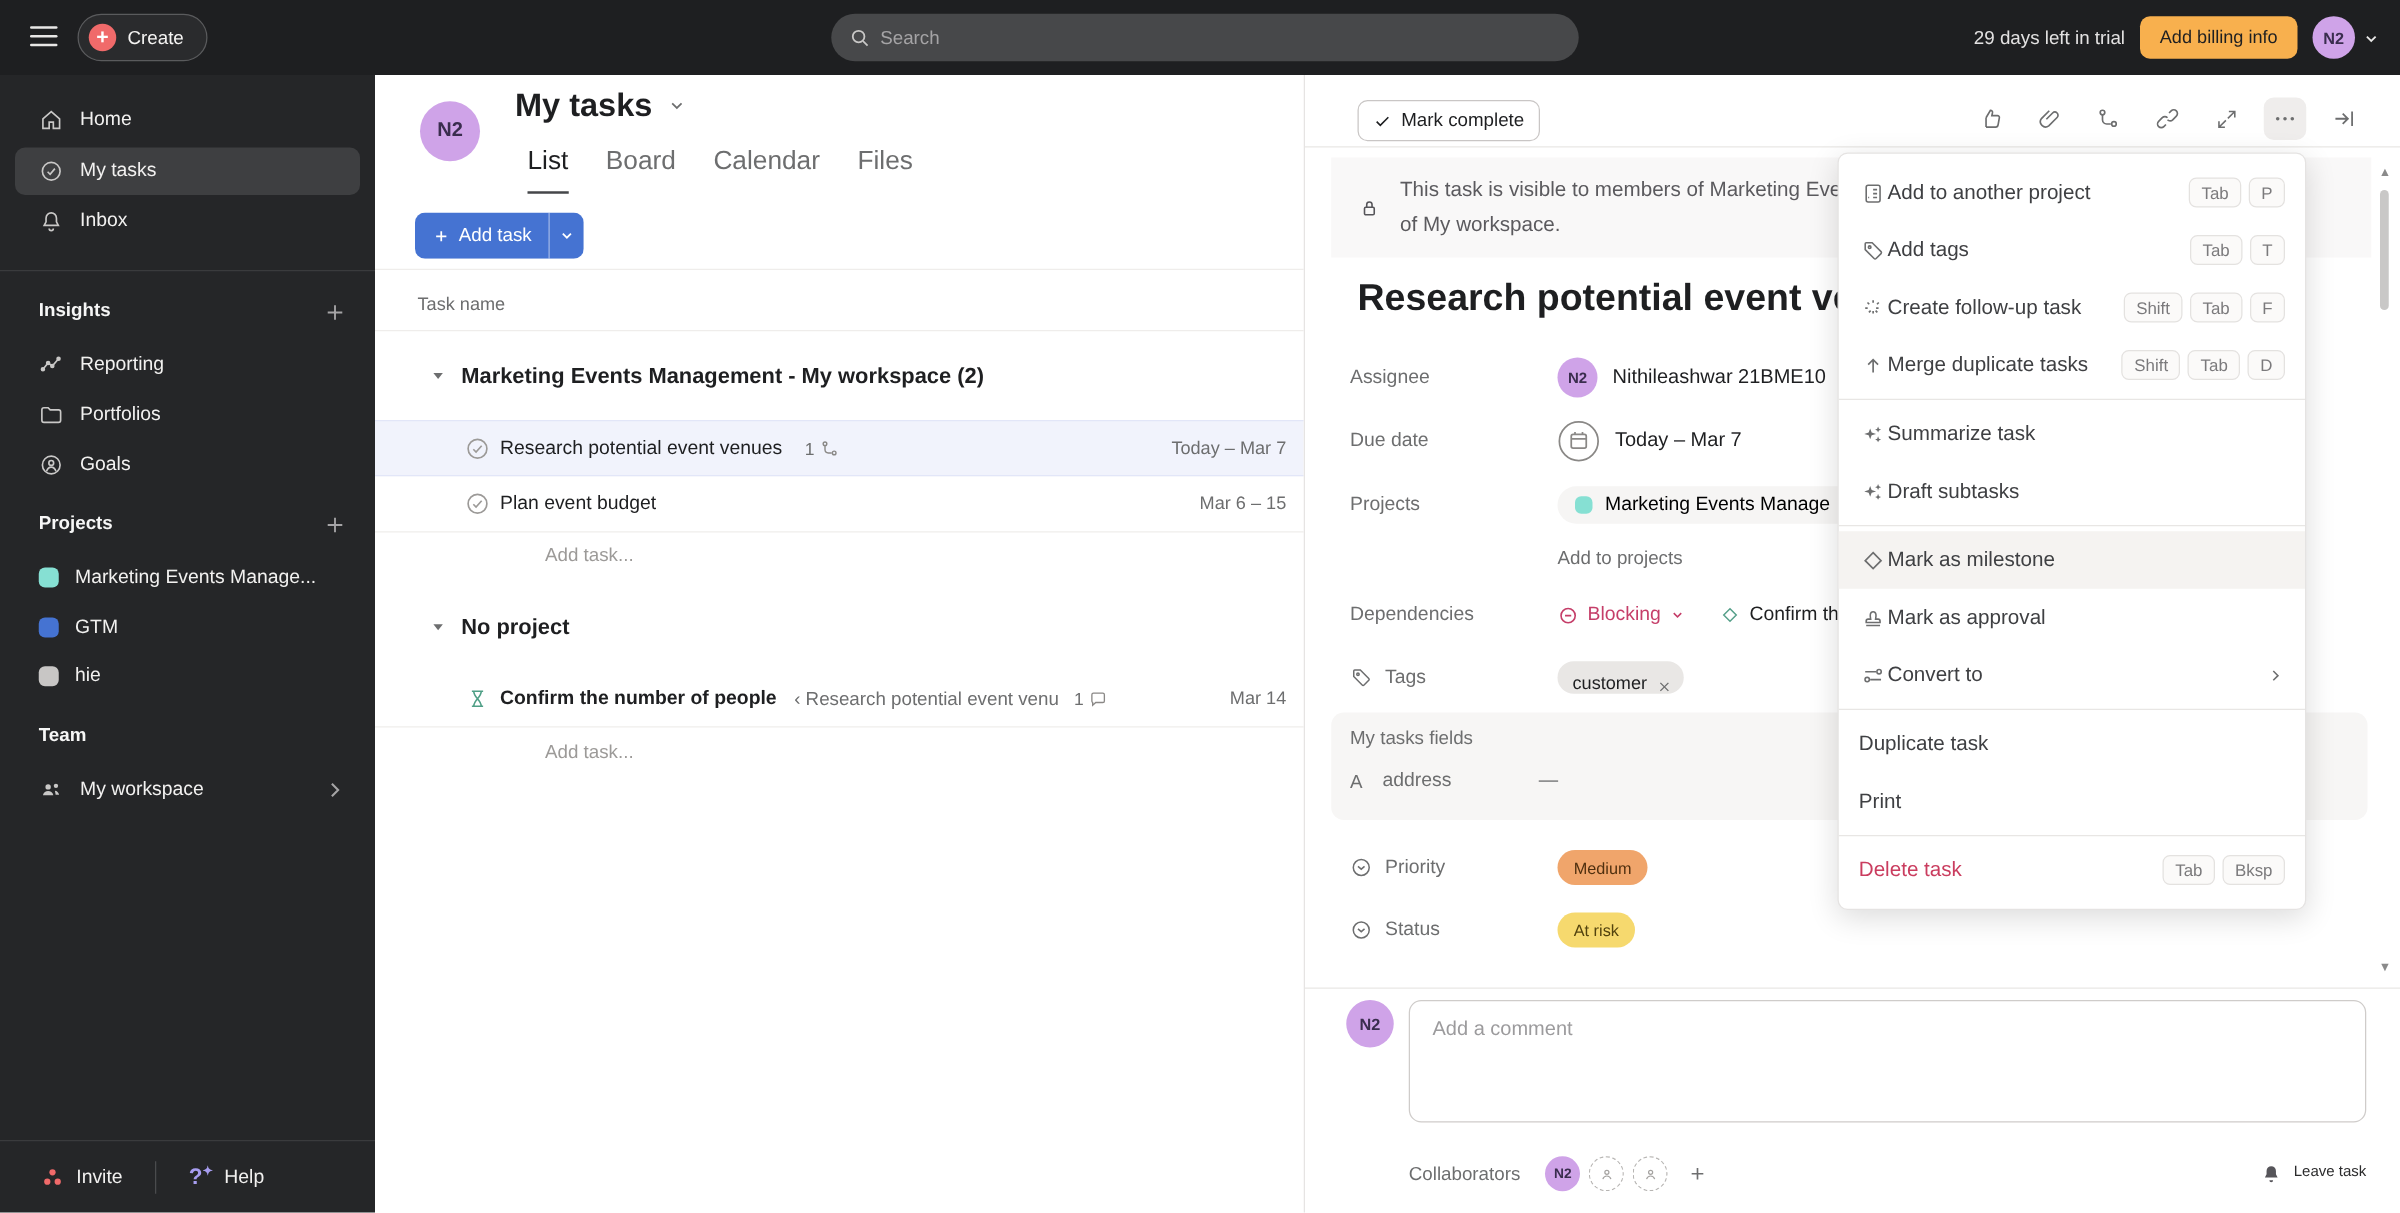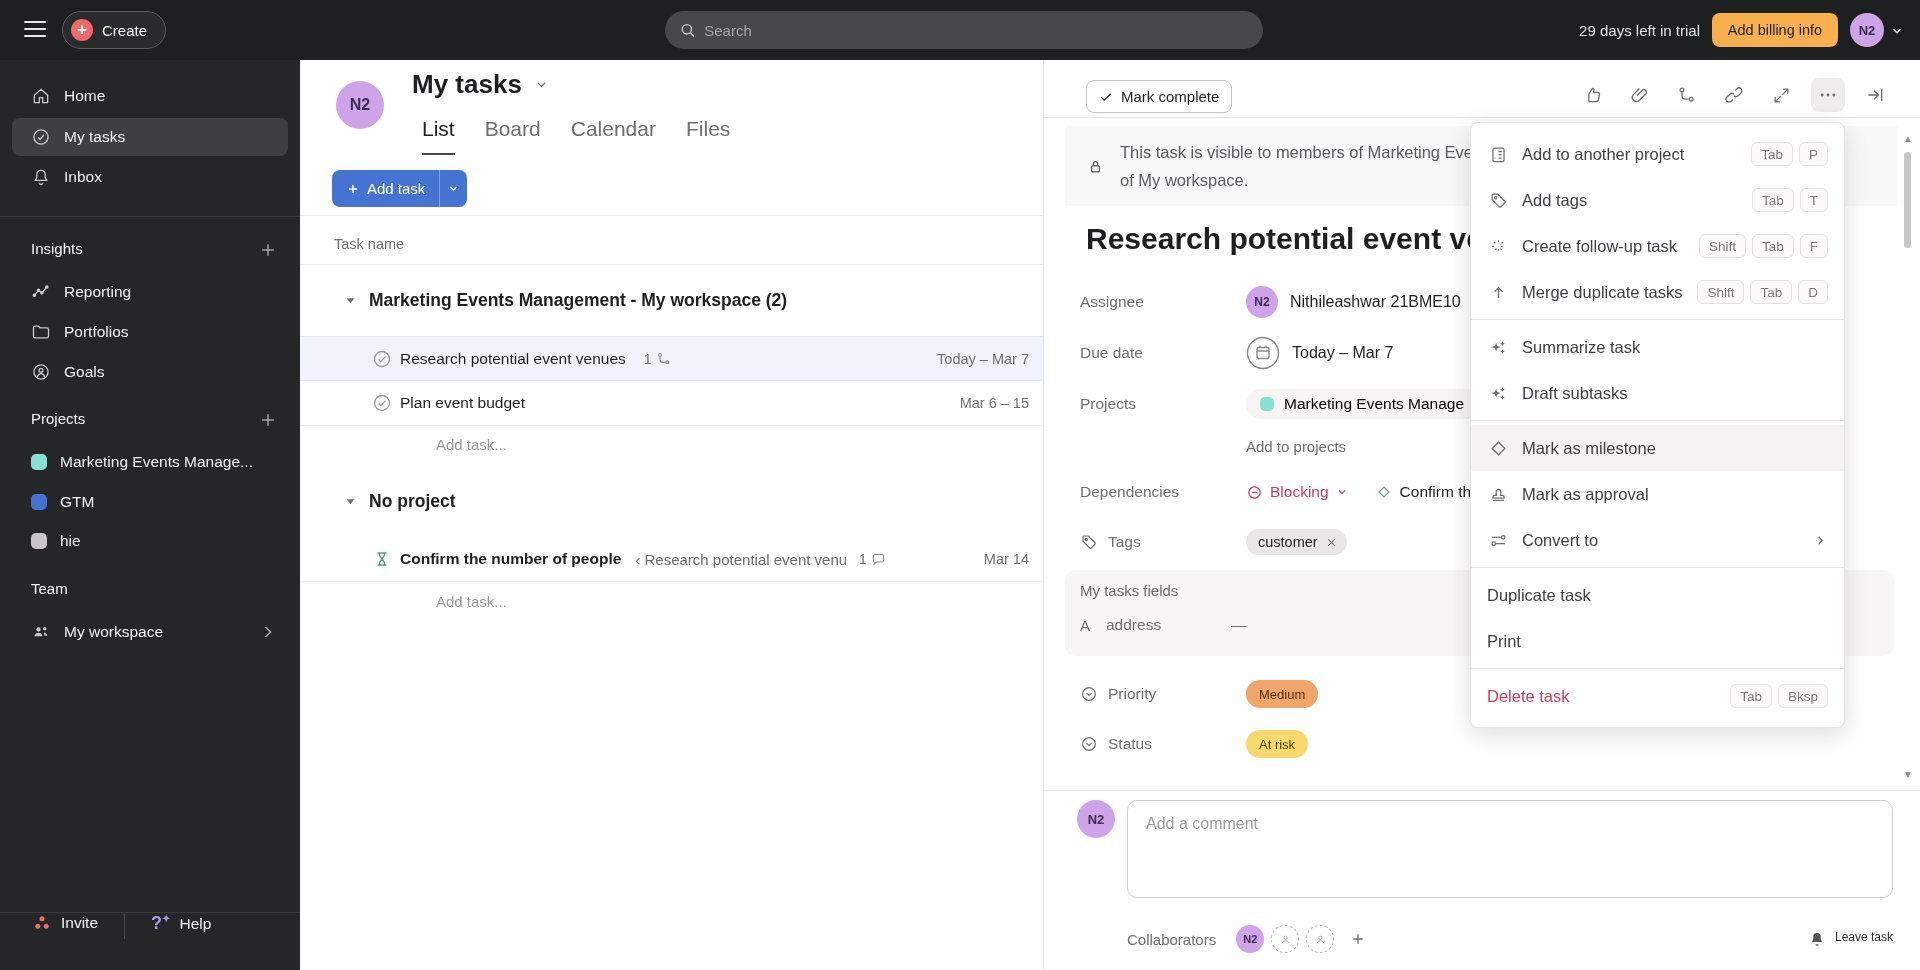--- a/index.html
+++ b/index.html
@@ -23,26 +23,26 @@
     border:0;border-radius:8px;font-size:14.5px;display:flex;align-items:center;justify-content:center;cursor:pointer}
   .avatar{border-radius:50%;background:#cfa3e8;color:#3a2d4e;display:flex;align-items:center;justify-content:center;font-weight:600}
   .topbar-avatar{position:absolute;left:1850px;top:13px;width:34px;height:34px;font-size:13px}
   .topbar-caret{position:absolute;left:1890px;top:24px;color:#e8e7e6}
   
   .sidebar{position:absolute;left:0;top:60px;width:300px;height:910px;background:#252628;color:#f2f1f0;z-index:5}
   .side-item{position:absolute;left:12px;width:276px;height:38px;border-radius:8px;display:flex;align-items:center;
     padding-left:19px;gap:13px;font-size:15.5px;cursor:pointer}
   .side-item.selected{background:#3e3f41}
   .side-item .sic{color:#c9c8c7}
-  .side-head{position:absolute;left:31px;font-size:15px;font-weight:400;color:#f6f6f6}
+  .side-head{position:absolute;left:31px;font-size:15px;font-weight:700;color:#f6f6f6}
   .side-plus{position:absolute;left:258px;width:20px;height:20px;color:#a5a4a6;cursor:pointer}
   .side-divider{position:absolute;left:0;width:300px;height:1px;background:#3a3b3d}
   .proj-square{width:16px;height:16px;border-radius:5px;flex:0 0 auto}
   .side-footer{position:absolute;left:0;top:852px;width:300px;height:58px;border-top:1px solid #3a3b3d;
-    display:flex;align-items:flex-start}
+    display:flex;align-items:center}
   .footer-link{display:flex;align-items:center;gap:9px;font-size:15.5px;color:#f2f1f0;cursor:pointer}
   .footer-sep{width:1px;height:26px;background:#4a4b4d;margin:0 26px}
   
   .listpane{position:absolute;left:300px;top:60px;width:743px;height:910px;background:#fff}
   .lp-avatar{position:absolute;left:36px;top:21px;width:48px;height:48px;font-size:16px}
   .lp-title{position:absolute;left:112px;top:9px;font-size:26px;font-weight:600;color:#1e1f21;display:flex;align-items:center;gap:12px}
   .lp-tabs{position:absolute;left:122px;top:57px;display:flex;gap:30px;font-size:21px;color:#6d6e6f}
   .lp-tab{cursor:pointer;padding-bottom:12px}
   .lp-tab.active{color:#1e1f21;border-bottom:2px solid #45474a}
   .addtask{position:absolute;left:32px;top:110px;height:37px;display:flex;border-radius:8px;overflow:hidden;cursor:pointer}
@@ -66,38 +66,38 @@
   .icon-btn.active{background:#efedec}
   .d-headdiv{position:absolute;left:0;top:57px;width:877px;height:1px;background:#e9e7e5}
   .banner{position:absolute;left:21px;top:66px;width:832px;height:80px;background:#f9f8f8;display:flex;align-items:center;gap:16px;padding:0 0 0 22px}
   .banner-text{font-size:16.5px;color:#5b5a5e;line-height:28px;max-width:720px}
   .d-title{position:absolute;left:42px;top:162px;width:790px;font-size:30px;font-weight:600;color:#1e1f21;white-space:nowrap;overflow:hidden}
   .frow{position:absolute;left:36px;width:800px;height:36px;display:flex;align-items:center}
   .flabel{width:166px;font-size:15.5px;color:#6d6e6f;display:flex;align-items:center;gap:10px}
   .fvalue{display:flex;align-items:center;gap:12px;font-size:16px;color:#1e1f21;white-space:nowrap}
   .proj-pill{height:30px;background:#f6f5f4;border-radius:15px;display:flex;align-items:center;gap:10px;padding:0 40px 0 14px}
   .dep-block{color:#c53e69;font-size:15.5px;display:flex;align-items:center;gap:7px;cursor:pointer}
-  .tag-chip{height:26px;background:#e9e7e5;border-radius:13px;display:flex;align-items:center;gap:8px;padding:0 10px 0 12px;font-size:14.5px;color:#1e1f21}
+  .tag-chip{height:26px;background:#e9e7e5;border-radius:13px;display:flex;align-items:flex-end;gap:8px;padding:0 10px 0 12px;font-size:14.5px;color:#1e1f21}
   .fieldsbox{position:absolute;left:21px;top:510px;width:829px;height:86px;background:#f7f6f5;border-radius:10px}
   .badge{height:28px;border-radius:14px;display:flex;align-items:center;padding:0 13px;font-size:13px}
   .d-botdiv{position:absolute;left:0;top:730px;width:877px;height:1px;background:#e9e7e5}
   .comment-avatar{position:absolute;left:33px;top:740px;width:38px;height:38px;font-size:13px}
   .commentbox{position:absolute;left:83px;top:740px;width:766px;height:98px;border:1px solid #cfccca;border-radius:10px;padding:14px 18px;cursor:text}
   .commentbox .ph{font-size:16px;color:#9c9b9d}
   .collab-row{position:absolute;left:83px;top:862px;width:766px;height:34px;display:flex;align-items:center}
   .dashed-av{width:28px;height:28px;border-radius:50%;border:1.5px dashed #b7b5b3;display:flex;align-items:center;justify-content:center;color:#a5a3a1;margin-left:7px}
   .leave{position:absolute;right:0;display:flex;align-items:flex-start;gap:9px;font-size:12px;color:#2b2b2c;cursor:pointer}
   
   .sbar{position:absolute;left:858px;top:70px;width:12px;height:652px}
   .sbar .thumb{position:absolute;left:2px;top:22px;width:7px;height:96px;background:#c9c8c7;border-radius:4px}
   .sarrow{position:absolute;left:1px;width:10px;height:10px;color:#8a8a8a;font-size:10px;line-height:10px;text-align:center}
   
   .menu{position:absolute;left:1470px;top:122px;width:375px;background:#fff;border:1px solid #e5e3e2;border-radius:8px;
     box-shadow:0 6px 24px rgba(0,0,0,.14);z-index:50;padding:8px 0}
-  .menu-item{height:46px;display:flex;align-items:center;padding:0 16px;gap:13px;font-size:16.5px;color:#3f4043;cursor:pointer}
+  .menu-item{height:46px;display:flex;align-items:center;padding:0 16px;gap:1px;font-size:16.5px;color:#3f4043;cursor:pointer}
   .menu-item.hover{background:#f5f3f1}
   .menu-item .mic{color:#6d6e6f;width:22px;display:flex;justify-content:center}
   .menu-item .lbl{flex:1}
   .menu-div{height:1px;background:#e8e6e4;margin:4px 0}
   .chips{display:flex;gap:6px}
   .chip{height:24px;padding:0 9px;border:1px solid #e4e2e0;background:#fbfaf9;border-radius:6px;
     font-size:13.5px;color:#7b7a7c;display:flex;align-items:center}
   .danger{color:#ca3d5f}
 </style>
 </head>

